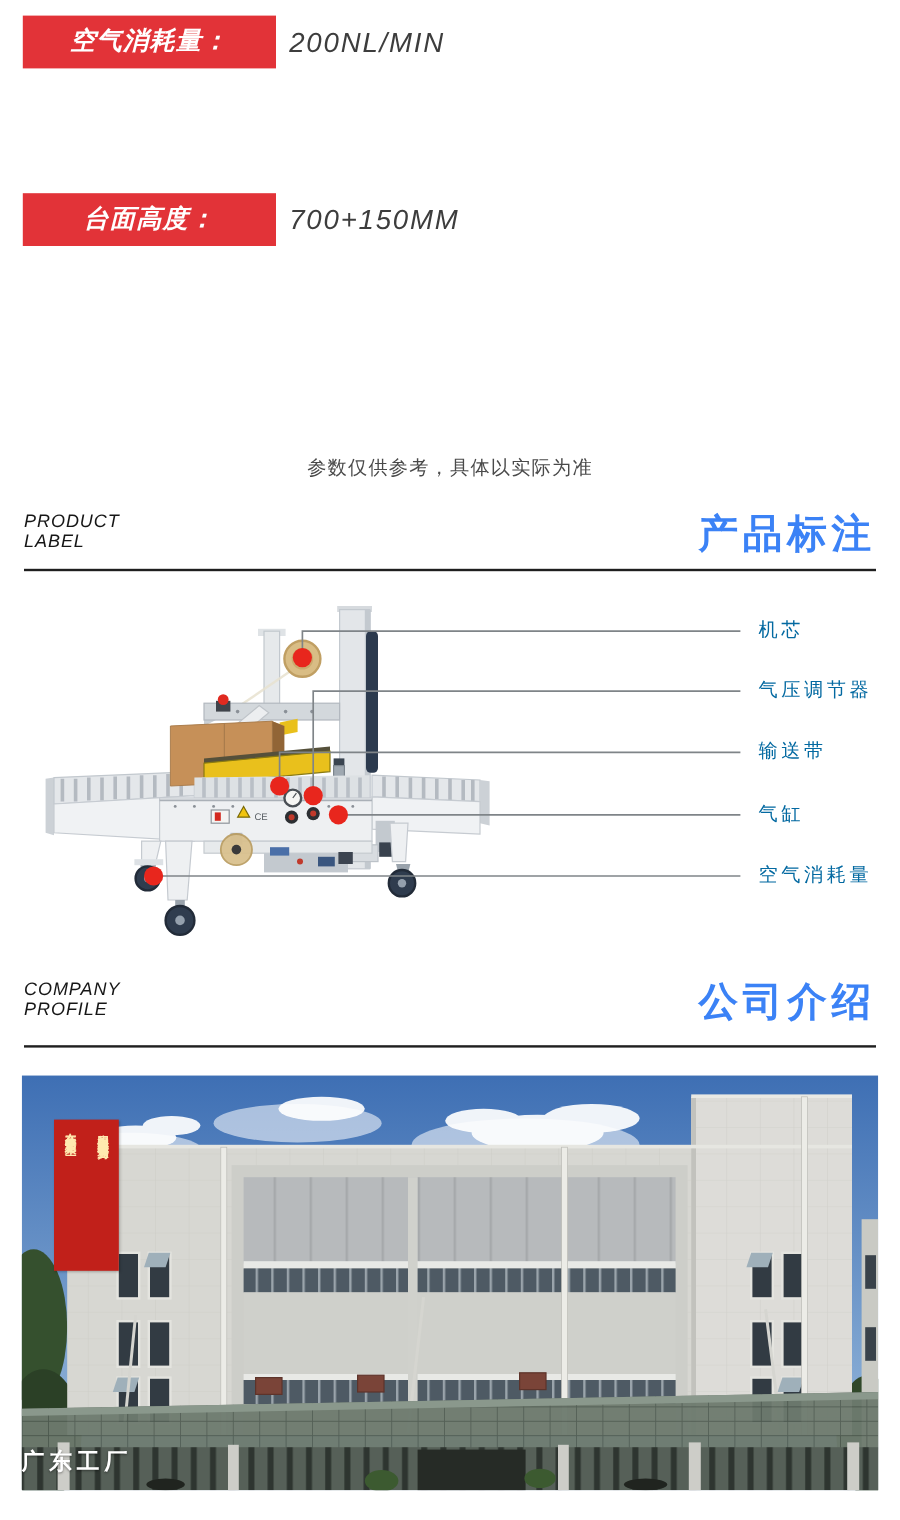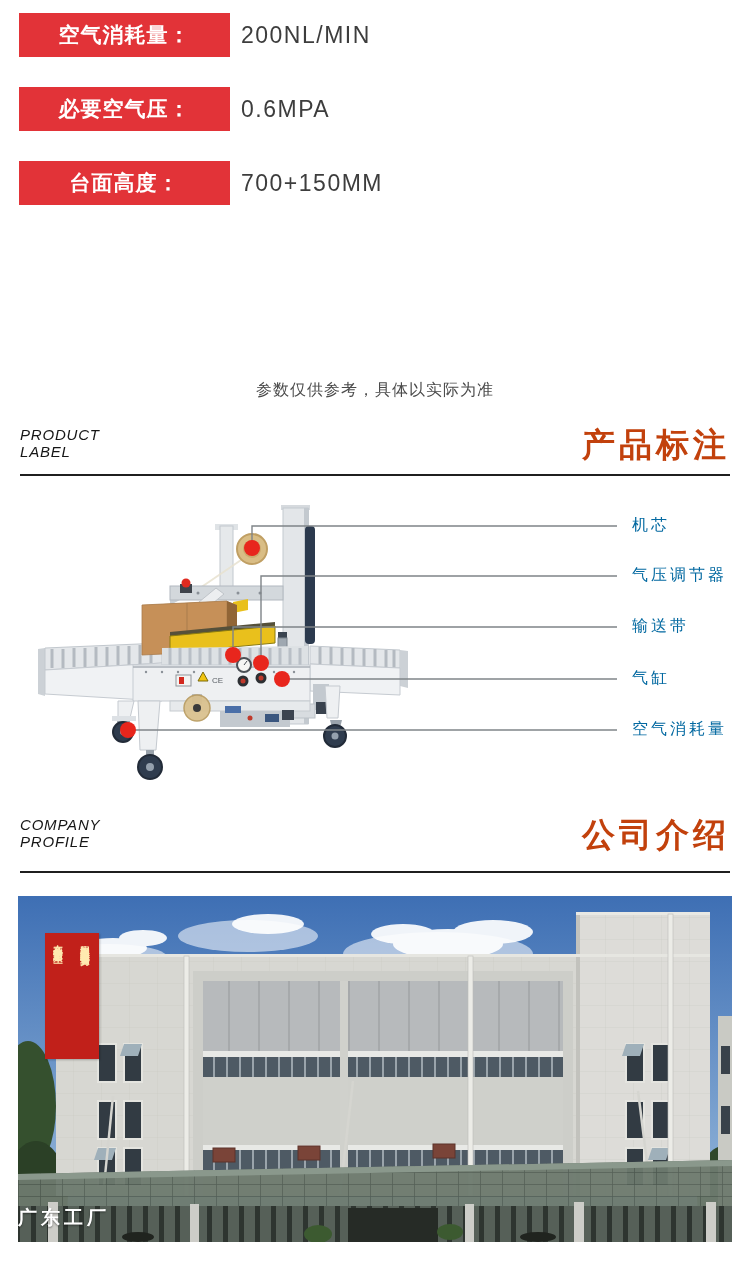--- a/index.html
+++ b/index.html
@@ -1,33 +1,33 @@
 <!DOCTYPE html>
 <html><head>
 <meta charset="utf-8">
 <style>
   * { margin:0; padding:0; box-sizing:border-box; }
   html,body { background:#fff; }
   body { font-family:"Liberation Sans","DejaVu Sans",sans-serif; }
   #page { position:relative; width:750px; height:1267px; margin:0 auto; background:#fff; overflow:hidden; }
 
   
-  .spec-row { position:absolute; left:0; width:688px; height:44px; }
+  .spec-row { position:absolute; left:0; width:688px; height:44px;font-style:italic; }
   .spec-badge { position:absolute; left:19px; top:0; width:211px; height:44px;
     background:#e23338; color:#fff; font-size:21px; font-weight:bold;
     text-align:center; line-height:44px; letter-spacing:1px; }
   .spec-value { position:absolute; left:241px; top:0; height:44px; line-height:45px;
     font-size:23px; color:#3d3d3d; letter-spacing:1.5px; white-space:nowrap; }
   .disclaimer { position:absolute; left:0; top:380px; width:750px; text-align:center;
     font-size:16px; color:#4a4a4a; letter-spacing:1px; }
 
   
   .sec-eyebrow { position:absolute; left:20px; font-size:15px; line-height:17px;
     color:#161616; letter-spacing:0.8px;font-style:italic; }
-  .sec-title { position:absolute; right:20px; font-size:33px; color:#c2410c;
+  .sec-title { position:absolute; right:20px; font-size:33px; color:#3b82f6;
     letter-spacing:4px; font-weight:bold; white-space:nowrap; }
   .sec-rule { position:absolute; left:20px; width:710px; height:2px; background:#1f1f1f; }
 
   
   .figure-wrap { position:absolute; left:20px; top:488px; width:710px; height:320px; }
   .figure-wrap svg { position:absolute; left:0; top:0; }
   .callout-label { position:absolute; left:612px; font-size:16px; color:#0369a1;
     letter-spacing:3px; white-space:nowrap; }
 
   
@@ -43,24 +43,20 @@
     text-shadow:0 1px 2px rgba(0,0,0,.45); }
 </style>
 </head>
 <body>
 
 <div id="page">
 
   <div class="spec-row" style="top:13px">
     <div class="spec-badge">空气消耗量：</div>
     <div class="spec-value">200NL/MIN</div>
-  </div>
-  <div class="spec-row" style="top:87px">
-    <div class="spec-badge">必要空气压：</div>
-    <div class="spec-value">0.6MPA</div>
   </div>
   <div class="spec-row" style="top:161px">
     <div class="spec-badge">台面高度：</div>
     <div class="spec-value">700+150MM</div>
   </div>
   <div class="disclaimer">参数仅供参考，具体以实际为准</div>
 
   <div class="sec-eyebrow" style="top:426px">
     <div>PRODUCT</div>
     <div>LABEL</div>

